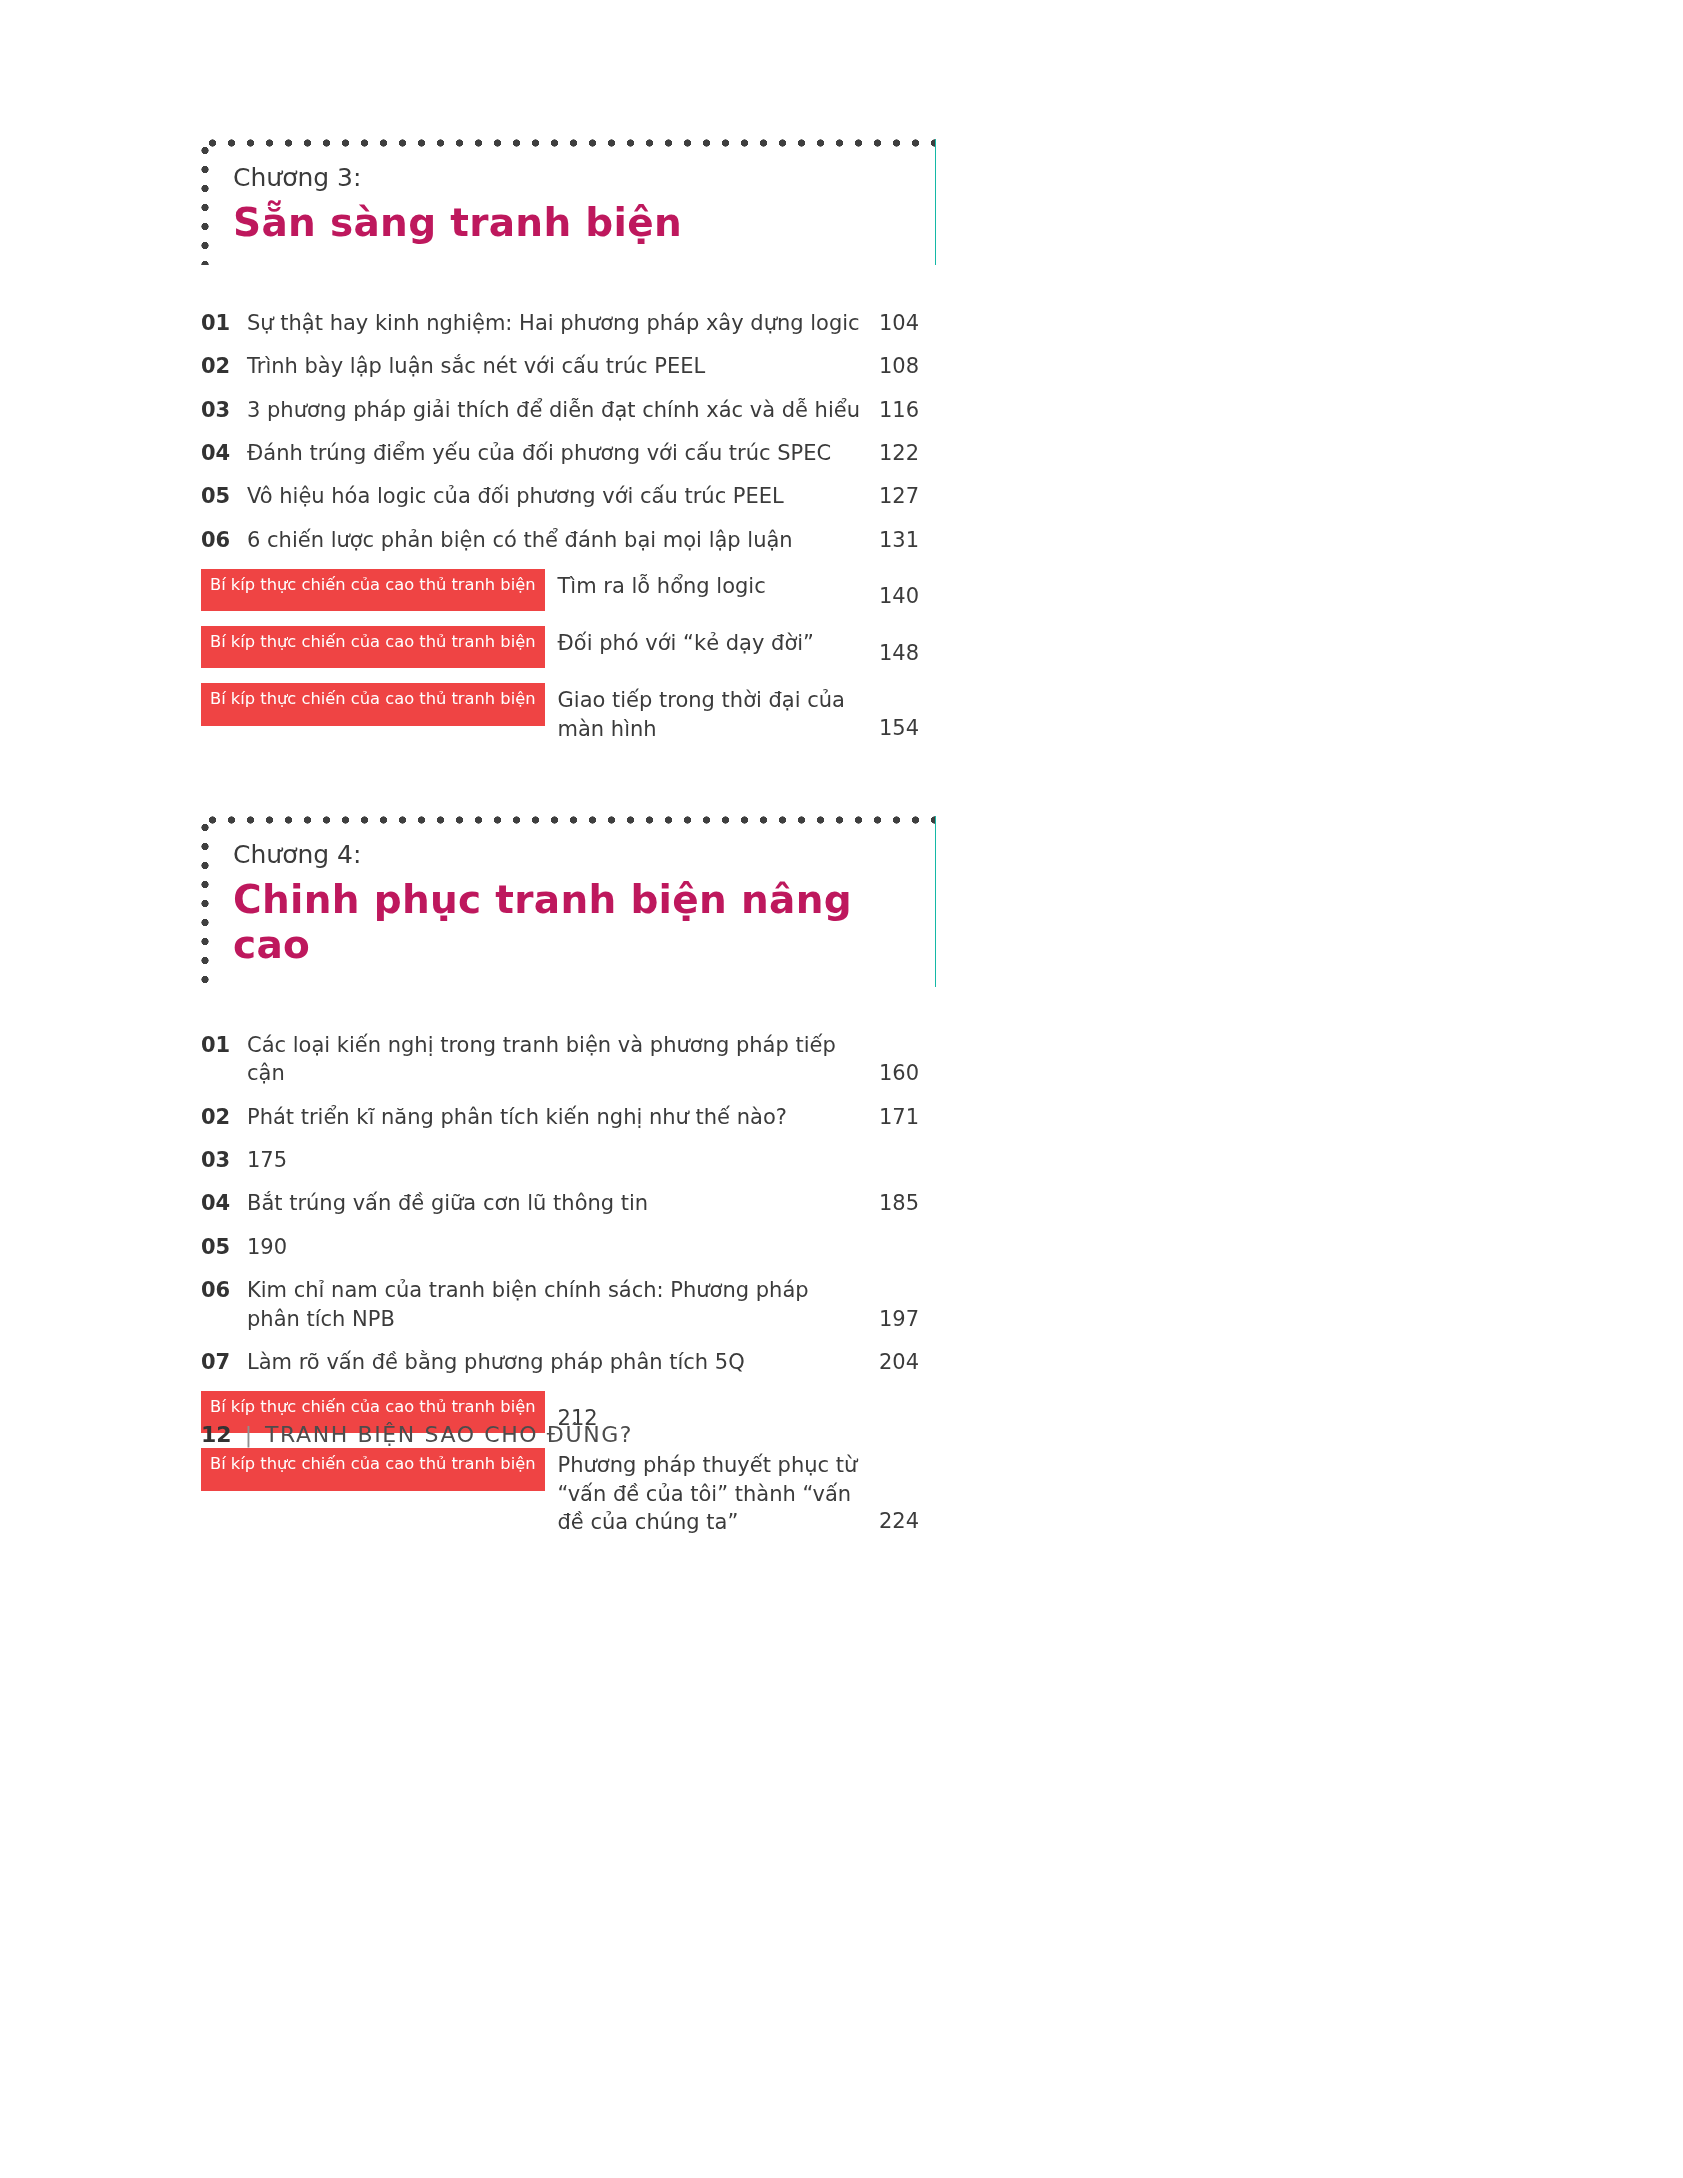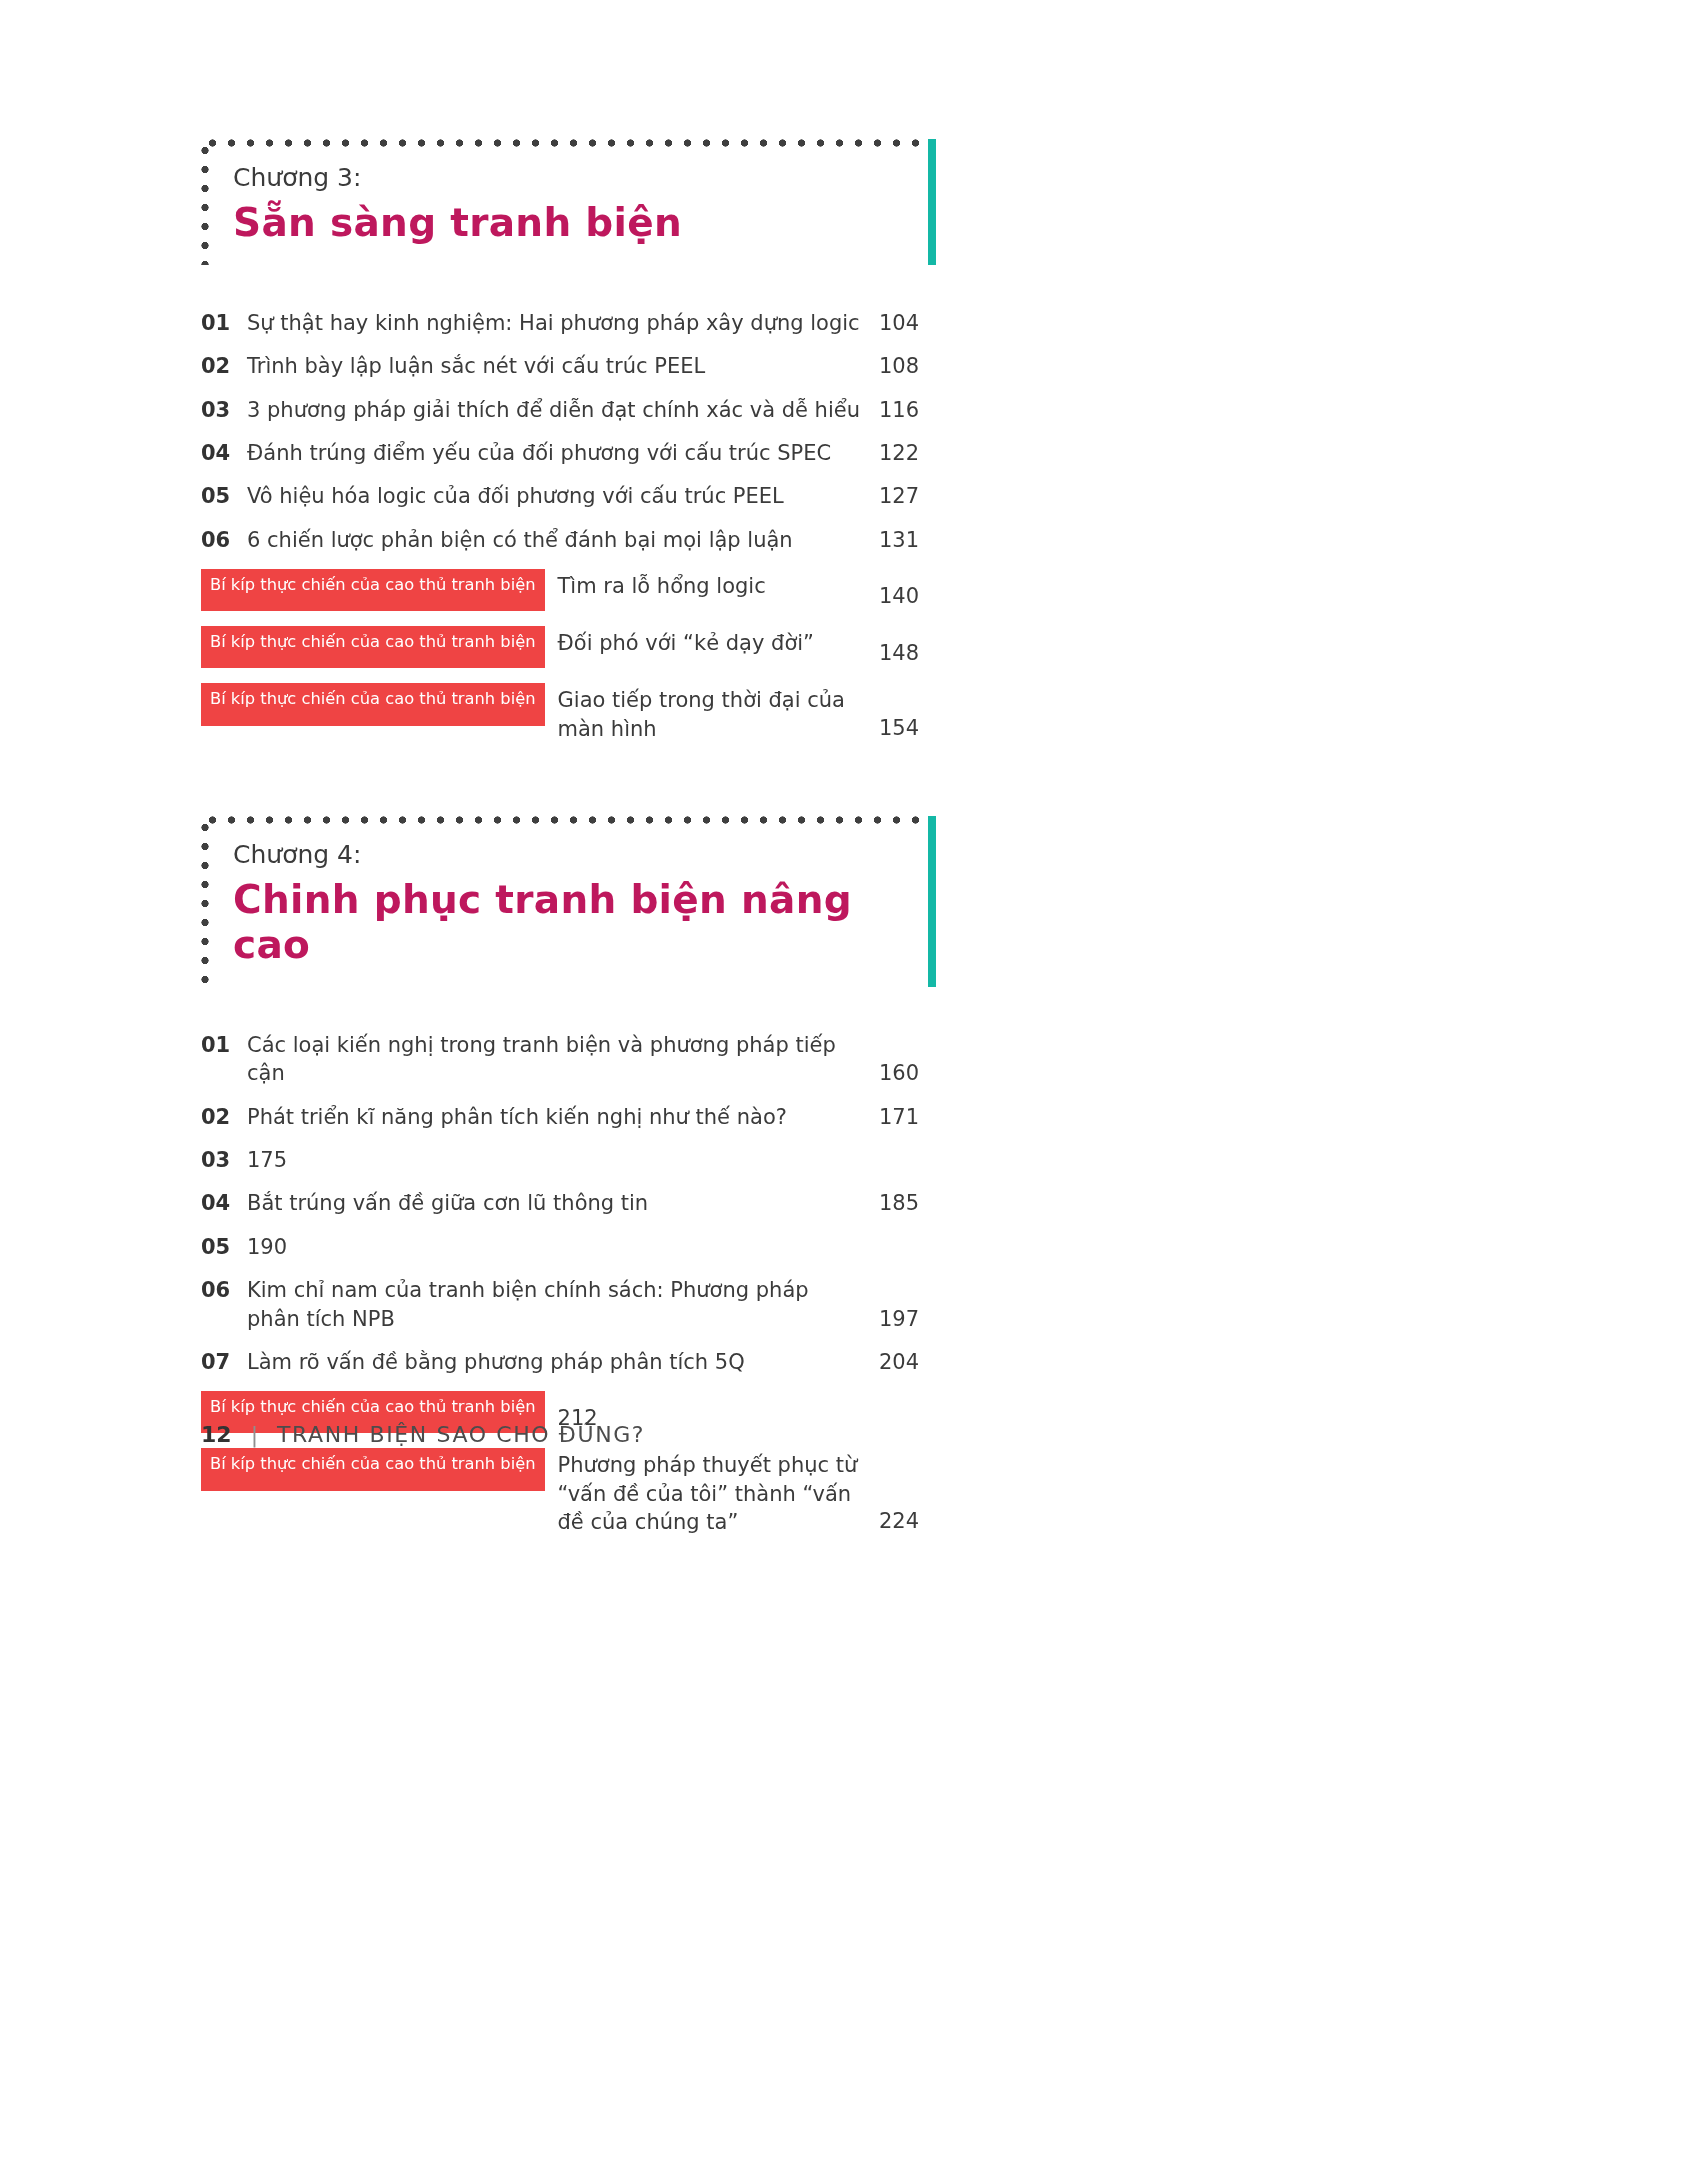--- a/index.html
+++ b/index.html
@@ -12,21 +12,21 @@
     position: relative;
   }
   .content {
     position: absolute;
     left: 201px;
     top: 139px;
     width: 735px;
   }
   .chapter-box {
     position: relative;
-    border-right: 8px solid #14b8a6;
+    border-right: 1px solid #14b8a6;
     padding: 24px 44px 20px 32px;
     box-sizing: border-box;
   }
   .chapter-box::before {
     content: "";
     position: absolute;
     top: 0; left: 0; right: 0;
     height: 8px;
     background-image: radial-gradient(circle, #3f3f3f 3.4px, transparent 3.8px);
     background-size: 19px 8px;
@@ -93,21 +93,21 @@
     white-space: nowrap;
   }
   .tip .title { padding-top: 3px; }
   .tip .pageno { padding-bottom: 1px; }
   .footer {
     position: absolute;
     left: 201px;
     top: 1422px;
     display: flex;
     align-items: baseline;
-    gap: 19px;
+    gap: 13px;
     font-size: 22px;
   }
   .footer .pg { font-weight: bold; color: #333333; }
   .footer .sep { color: #8f8f8f; font-weight: normal; }
   .footer .book { letter-spacing: 1.6px; color: #4c4c4c; }
 </style>
 </head>
 <body>
 
 <div class="content">

